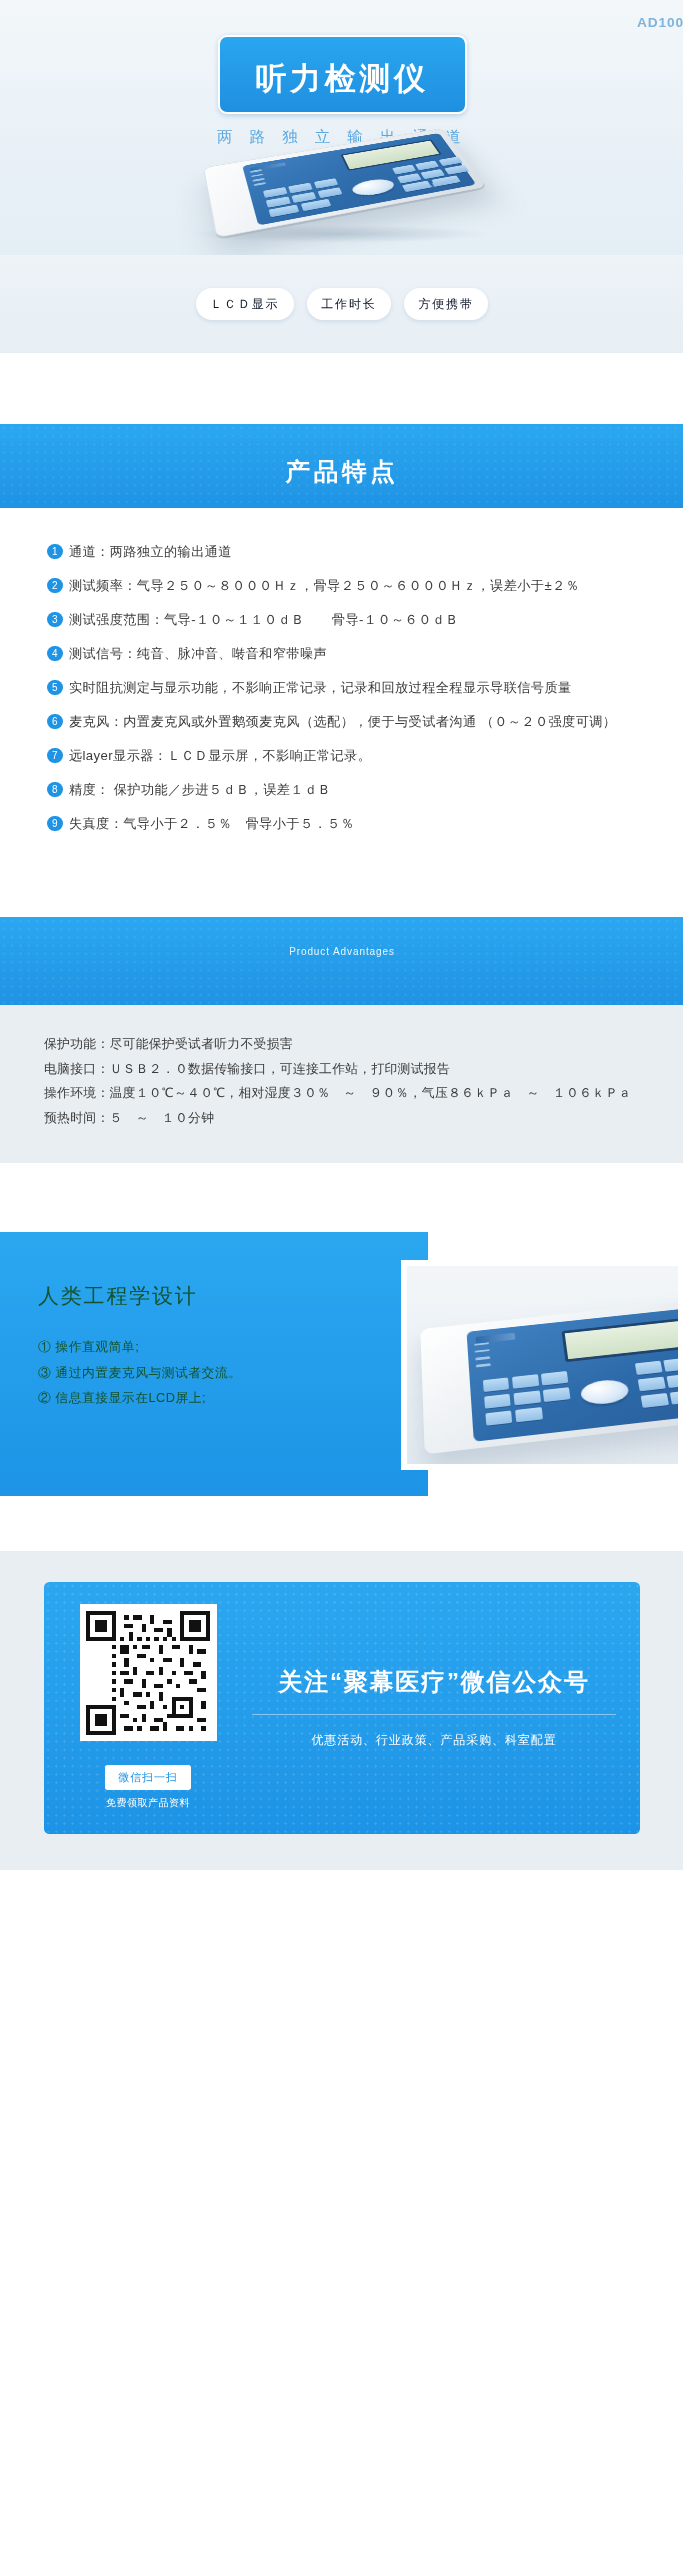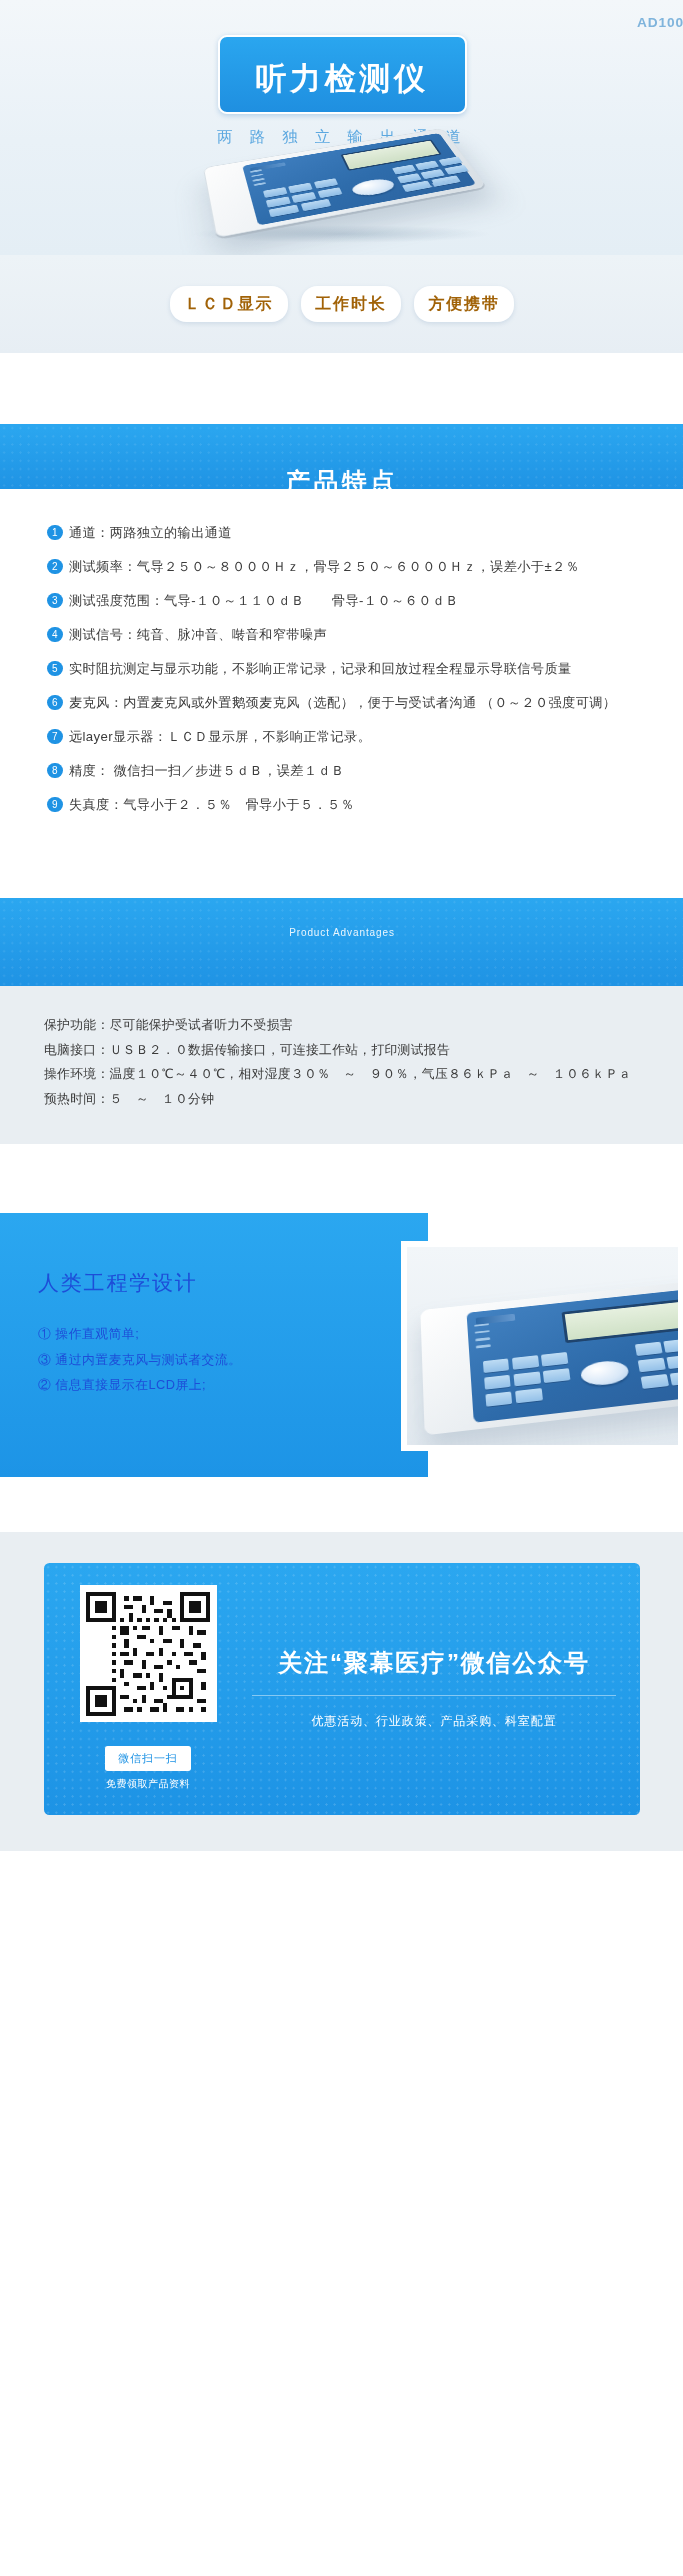--- a/index.html
+++ b/index.html
@@ -120,27 +120,26 @@
   }
 
   
   .tags-bar {
     height: 98px;
     background: linear-gradient(180deg,#edf3f7 0%, #e7eef4 100%);
     display: flex; align-items: center; justify-content: center; gap: 12.8px;
   }
   .tag {
     background: #ffffff;
-    color: #a16207;
-    font-size: 16px;
+    color: #0f172a;
+    font-size: 12px;
     letter-spacing: 1.8px;
     padding: 7.3px 14.6px;
     border-radius: 16.4px;
     box-shadow: 0 1.8px 4.6px rgba(90,130,170,0.18);
-    font-weight: bold;
   }
 
   
   .gap-white { background: #ffffff; }
 
   
   .banner {
     background: linear-gradient(180deg,#2ba7f0 0%, #1f93e4 100%);
     text-align: center;
     position: relative;
@@ -159,21 +158,21 @@
     letter-spacing: 3.6px;
     font-weight: bold;
   }
   .banner .en {
     position: relative;
     color: rgba(255,255,255,0.9);
     font-size: 10px;
     letter-spacing: 0.9px;
     margin-top: 4.6px;
   }
-  .banner-features { height: 65px; padding-top: 41px; }
+  .banner-features { height: 84px; padding-top: 31px; }
   .banner-adv { height: 88px; padding-top: 24px; }
 
   
   .features {
     background: #ffffff;
     padding: 33px 47px 24px 47px;
   }
   .feat-row {
     display: flex;
     align-items: flex-start;
@@ -217,23 +216,23 @@
     background: #ffffff;
   }
   .ergo-blue {
     position: absolute;
     left: 0; top: 18px;
     width: 428px; height: 264px;
     background: linear-gradient(180deg,#2ba7f0 0%, #1d94e6 100%);
   }
   .ergo-inner {
     position: absolute;
-    left: 38px; top: 74px;
+    left: 38px; top: 68px;
     width: 301px;
-    color: #1d4ed8;
+    color: #14532d;
   }
   .ergo-title {
     font-size: 21px;
     letter-spacing: 1.8px;
     margin-bottom: 24px;
   }
   .ergo-item {
     font-size: 12.8px;
     line-height: 25.5px;
     letter-spacing: 0.5px;
@@ -448,21 +447,21 @@
   <div class="feat-row">
     <span class="num">6</span>
     <span class="feat-txt">麦克风：内置麦克风或外置鹅颈麦克风（选配），便于与受试者沟通 （０～２０强度可调）</span>
   </div>
   <div class="feat-row">
     <span class="num">7</span>
     <span class="feat-txt">远layer显示器：ＬＣＤ显示屏，不影响正常记录。</span>
   </div>
   <div class="feat-row">
     <span class="num">8</span>
-    <span class="feat-txt">精度： 微信扫一扫／步进５ｄＢ，误差１ｄＢ</span>
+    <span class="feat-txt">精度： 保护功能／步进５ｄＢ，误差１ｄＢ</span>
   </div>
   <div class="feat-row">
     <span class="num">9</span>
     <span class="feat-txt">失真度：气导小于２．５％　骨导小于５．５％</span>
   </div>
 </div>
 
 <div class="gap-white" style="height:46px;"></div>
 
 <div class="banner banner-adv">

